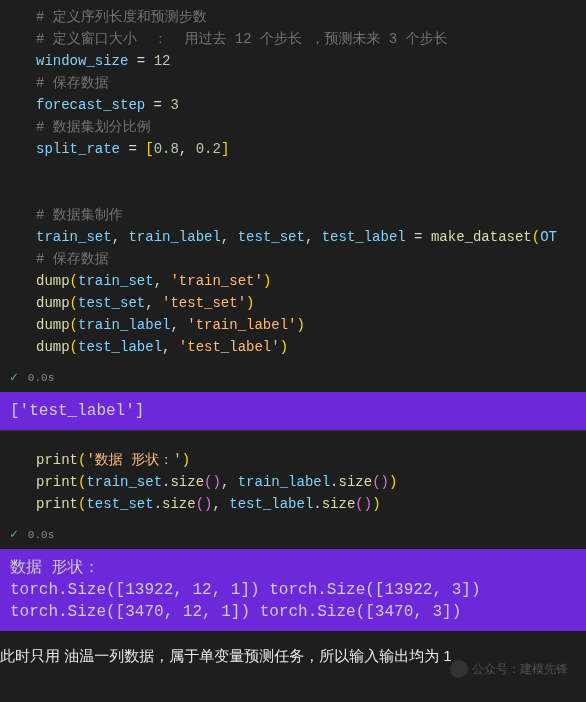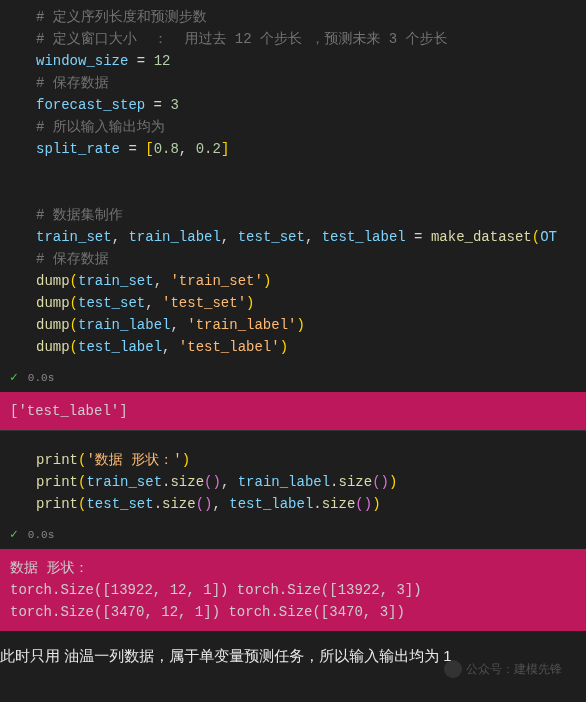--- a/index.html
+++ b/index.html
@@ -26,24 +26,24 @@
   padding: 3px 10px;
   background: #1e1e1e;
   font-size: 11px;
   color: #888;
 }
 .check {
   color: #4ec94e;
   font-size: 13px;
 }
 .output {
-  background: #be185d;
+  background: #6d28d9;
   padding: 8px 10px;
   color: #cccccc;
-  font-size: 14px;
+  font-size: 16px;
   white-space: pre;
   line-height: 22px;
 }
 .comment { color: #737373; }
 .var { color: #7dd3fc; }
 .op { color: #d4d4d4; }
 .num { color: #b5cea8; font-family: Liberation Mono, monospace; }
 .brk { color: #ffd700; }
 .str { color: #fdba74; }
 .fn { color: #dcdcaa; }
@@ -51,21 +51,21 @@
 .bottom-text {
   padding: 14px 0 0 0;
   color: #e8e8e8;
   font-size: 15px;
   font-family: 'Microsoft YaHei', sans-serif;
   white-space: nowrap;
 }
 .hr { border-top: 1px solid #333; }
 .watermark {
   position: absolute;
-  right: 24px;
+  right: 18px;
   bottom: 22px;
   color: #6a6a6a;
   font-size: 12px;
   font-family: 'Microsoft YaHei', sans-serif;
   opacity: 0.65;
   display: flex;
   align-items: center;
   gap: 4px;
 }
 .watermark-icon {
@@ -78,21 +78,21 @@
 }
 </style>
 </head>
 <body>
 
 <div class="code-block"><span class="comment"># 定义序列长度和预测步数</span>
 <span class="comment"># 定义窗口大小  ：  用过去 12 个步长 ，预测未来 3 个步长</span>
 <span class="var">window_size</span><span class="op"> = </span><span class="num">12</span>
 <span class="comment"># 保存数据</span>
 <span class="var">forecast_step</span><span class="op"> = </span><span class="num">3</span>
-<span class="comment"># 所以输入输出均为</span>
+<span class="comment"># 数据集划分比例</span>
 <span class="var">split_rate</span><span class="op"> = </span><span class="brk">[</span><span class="num">0.8</span><span class="op">, </span><span class="num">0.2</span><span class="brk">]</span>
 
 
 <span class="comment"># 数据集制作</span>
 <span class="var">train_set</span><span class="op">, </span><span class="var">train_label</span><span class="op">, </span><span class="var">test_set</span><span class="op">, </span><span class="var">test_label</span><span class="op"> = </span><span class="fn">make_dataset</span><span class="brk">(</span><span class="var">OT</span>
 <span class="comment"># 保存数据</span>
 <span class="fn">dump</span><span class="brk">(</span><span class="var">train_set</span><span class="op">, </span><span class="str">'train_set'</span><span class="brk">)</span>
 <span class="fn">dump</span><span class="brk">(</span><span class="var">test_set</span><span class="op">, </span><span class="str">'test_set'</span><span class="brk">)</span>
 <span class="fn">dump</span><span class="brk">(</span><span class="var">train_label</span><span class="op">, </span><span class="str">'train_label'</span><span class="brk">)</span>
 <span class="fn">dump</span><span class="brk">(</span><span class="var">test_label</span><span class="op">, </span><span class="str">'test_label'</span><span class="brk">)</span></div>

